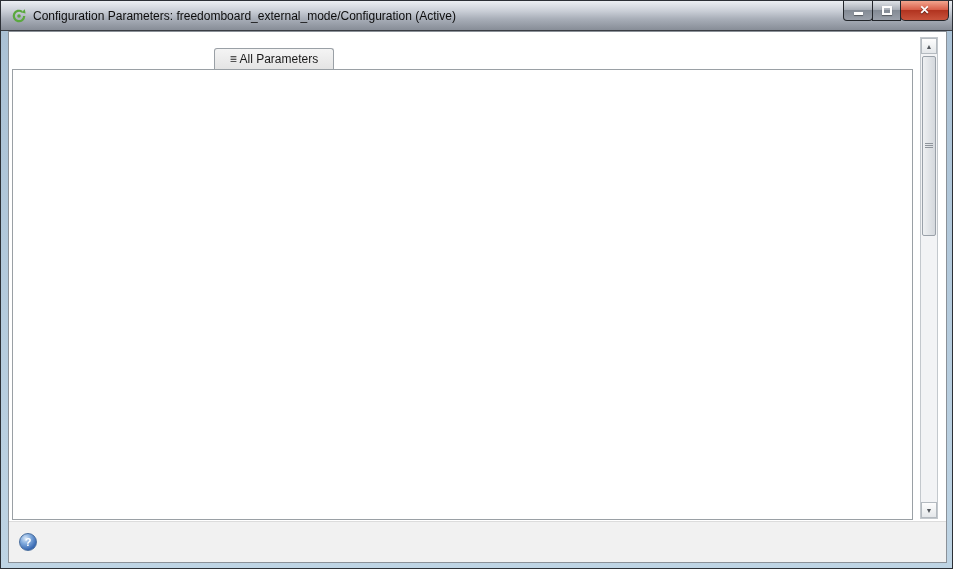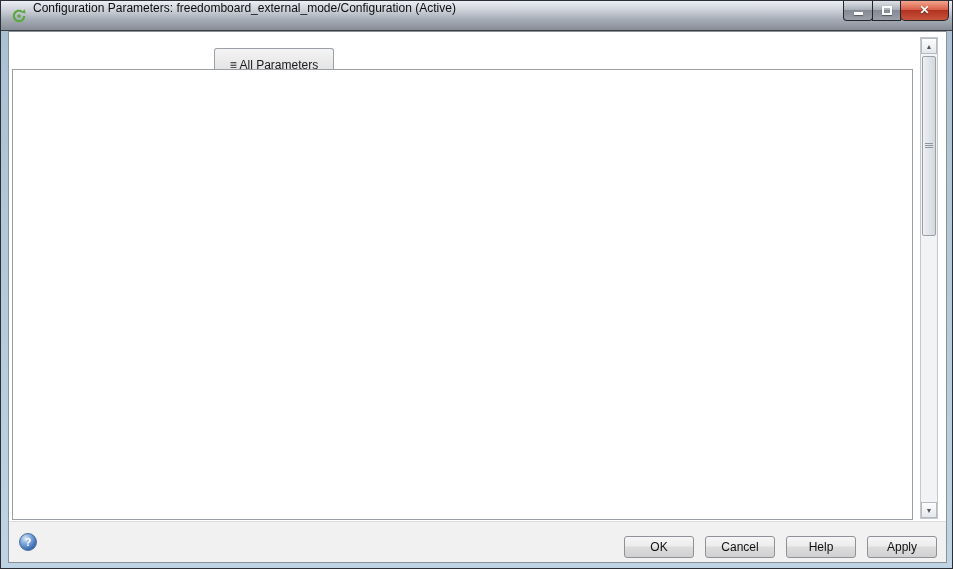--- a/index.html
+++ b/index.html
@@ -6,21 +6,21 @@
   html,body { width:953px; height:569px; background:#fff; overflow:hidden;
     font-family:"Liberation Sans", sans-serif; font-size:12px; color:#1a1a1a; }
   .window { position:absolute; left:0; top:0; width:953px; height:569px;
     background:linear-gradient(#a9c0d4,#bed4e4); border:1px solid #2c3036; }
 
   
   .titlebar { position:absolute; left:0; top:0; width:951px; height:30px;
     background:linear-gradient(#eceff3 0%,#c9ced6 35%,#a8aeb8 62%,#878d97 100%);
     border-bottom:1px solid #3a3e45; }
   .app-icon { position:absolute; left:10px; top:7px; width:16px; height:16px; }
-  .title-text { position:absolute; left:32px; top:0; color:#0d0d0d; white-space:nowrap; }
+  .title-text { position:absolute; left:32px; top:8px; color:#0d0d0d; white-space:nowrap; }
   .win-btns { position:absolute; top:0; left:843px; height:20px; display:flex; }
   .wbtn { height:20px; border:1px solid #23262b; border-top:none; margin-left:-1px;
     background:linear-gradient(#dfe3e8 0%,#aab0b9 45%,#848b95 50%,#9aa0aa 100%);
     position:relative; }
   .wbtn.min { width:30px; border-radius:0 0 4px 4px; }
   .wbtn.max { width:29px; }
   .wbtn.close { width:49px; border-radius:0 0 5px 5px;
     background:linear-gradient(#f2a58e 0%,#d9604a 45%,#b23420 50%,#c9533c 100%); }
   .glyph-min { position:absolute; left:10px; bottom:5px; width:9px; height:3px; background:#fdfdfd; box-shadow:0 1px 1px rgba(0,0,0,.4); }
   .glyph-max { position:absolute; left:9px; top:5px; width:10px; height:9px; border:2px solid #fdfdfd; box-shadow:0 1px 1px rgba(0,0,0,.35); }
@@ -30,21 +30,21 @@
   .body { position:absolute; left:7px; top:30px; width:939px; height:532px;
     background:#fff; border:1px solid #8b9198; }
 
   
   .tab { position:absolute; cursor:default; }
   .tab.active { left:14px; top:45px; width:198px; height:24px; background:#fff;
     border:1px solid #8f959b; border-bottom:none; border-radius:3px 3px 0 0; z-index:3;
     text-align:center; padding-top:4px; }
   .tab.inactive { left:213px; top:47px; width:120px; height:31px;
     background:linear-gradient(#f4f4f4,#dcdcdc); border:1px solid #9aa0a6;
-    border-bottom:none; border-radius:3px 3px 0 0; z-index:1; text-align:center; padding-top:9px; }
+    border-bottom:none; border-radius:3px 3px 0 0; z-index:1; text-align:center; padding-top:3px; }
 
   
   .content { position:absolute; left:11px; top:68px; width:901px; height:451px;
     background:#fff; border:1px solid #9aa0a5; z-index:2; }
 
   
   .vscroll { position:absolute; left:919px; top:36px; width:18px; height:482px;
     background:#f2f3f5; border:1px solid #c3c8cd; z-index:4; }
   .sb-arrow { position:absolute; left:0; width:16px; height:16px;
     background:linear-gradient(#fdfdfd,#e4e7ea); border:1px solid #b4bac0;
@@ -267,21 +267,15 @@
   <div class="vscroll">
     <div class="sb-arrow" style="top:0;">▲</div>
     <div class="sb-thumb" style="top:18px; height:180px;">
       <span class="grip" style="top:86px;"></span>
     </div>
     <div class="sb-arrow" style="top:464px;">▼</div>
   </div>
 
   <div class="footer">
     <div class="help-sphere">?</div>
-    <div class="footer-buttons">
-        <button class="btn">OK</button>
-        <button class="btn">Cancel</button>
-        <button class="btn">Help</button>
-        <button class="btn">Apply</button>
-      </div>
   </div>
 
 </div>
 
 </body></html>

